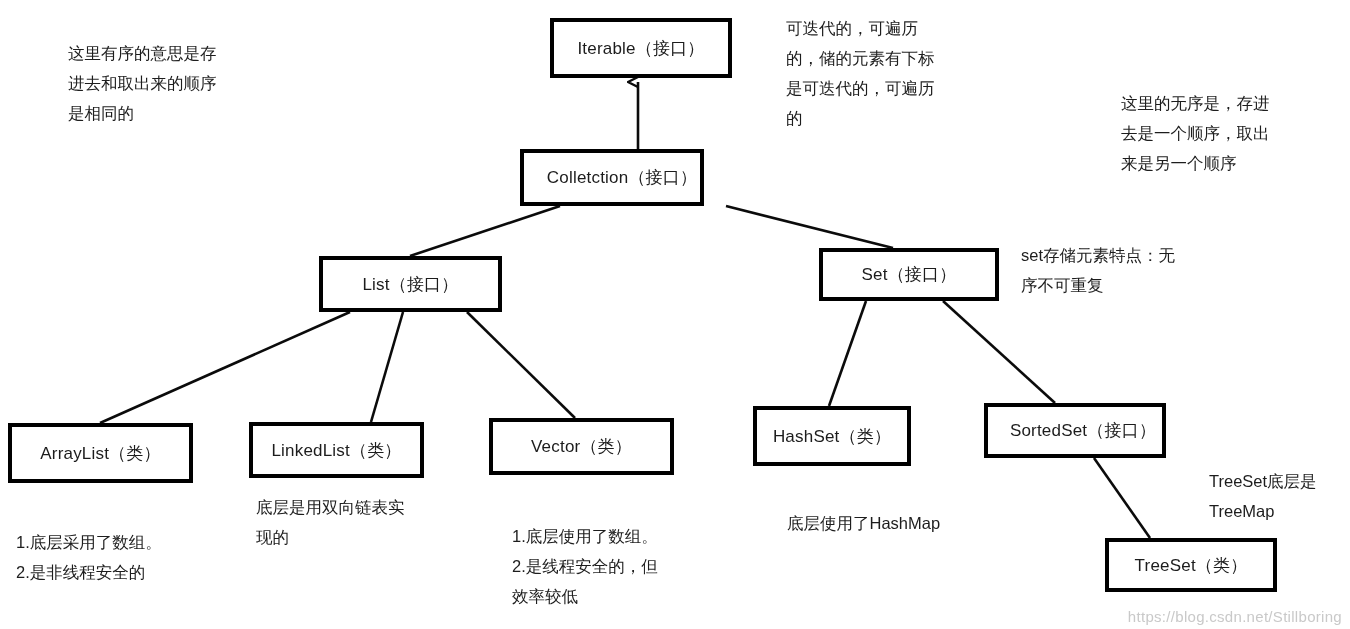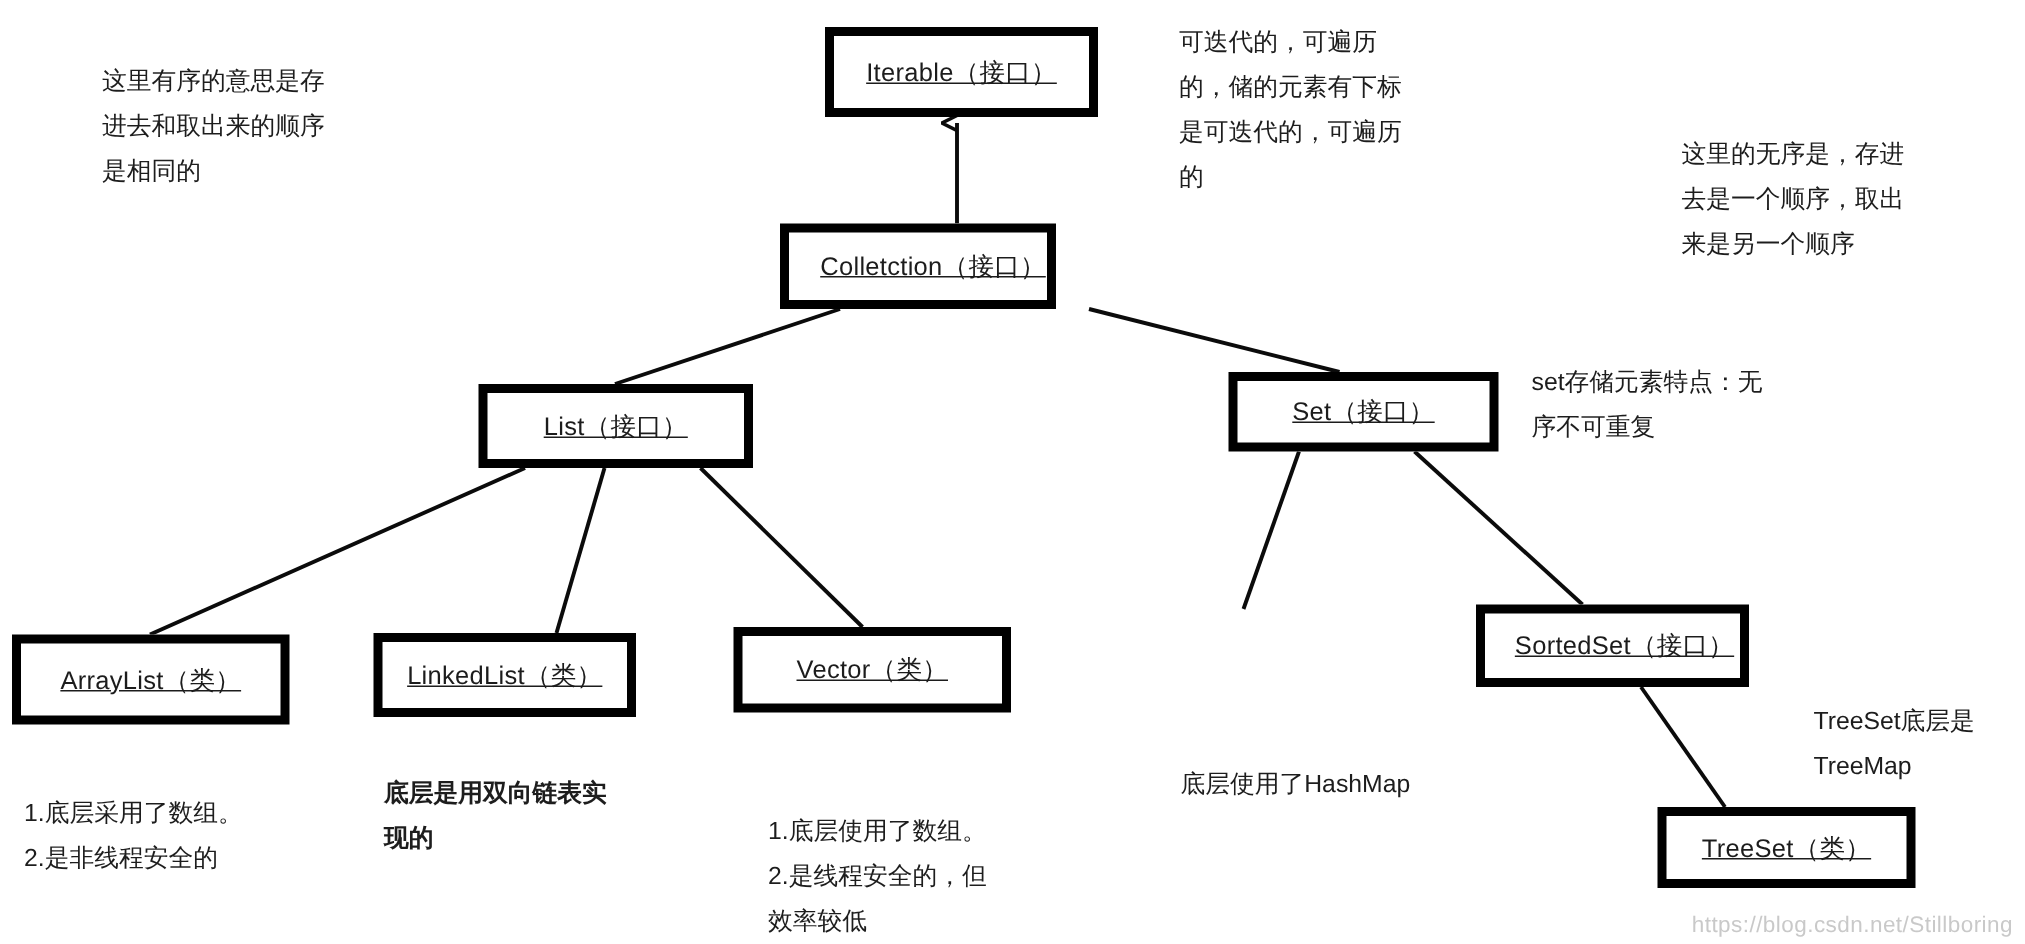--- a/index.html
+++ b/index.html
@@ -22,30 +22,29 @@
     position: absolute;
     left: 0;
     top: 0;
     width: 1350px;
     height: 629px;
     pointer-events: none;
   }
   .node {
     position: absolute;
     box-sizing: border-box;
-    border: 6px solid #000000;
+    border: 4px solid #000000;
     background: #ffffff;
     display: flex;
     align-items: center;
     justify-content: center;
     font-size: 17px;
     color: #1c1c1c;
     letter-spacing: 0.2px;
     white-space: nowrap;
-    text-decoration: underline;
   }
   .note {
     position: absolute;
     font-size: 16.5px;
     line-height: 30px;
     color: #1d1d1d;
     white-space: pre-line;
   }
   .watermark {
     position: absolute;
@@ -118,20 +117,23 @@
   </div>
 
   <div class="node" style="left:249px; top:422px; width:175px; height:56px;">
     <span>LinkedList（类）</span>
   </div>
 
   <div class="node" style="left:489px; top:418px; width:185px; height:57px;">
     <span>Vector（类）</span>
   </div>
 
+  <div class="node" style="left:753px; top:406px; width:158px; height:60px;">
+    <span>HashSet（类）</span>
+  </div>
 
   <div class="node" style="left:984px; top:403px; width:182px; height:55px;padding-left:16px;">
     <span>SortedSet（接口）</span>
   </div>
 
   <div class="node" style="left:1105px; top:538px; width:172px; height:54px;">
     <span>TreeSet（类）</span>
   </div>
 
   <div class="note" style="left:68px; top:40px; width:240px;font-family:Liberation Mono, monospace;">这里有序的意思是存
@@ -147,24 +149,24 @@
 去是一个顺序，取出
 来是另一个顺序</div>
 
 
   <div class="note" style="left:1021px; top:240px; width:200px;">set存储元素特点：无
 序不可重复</div>
 
   <div class="note" style="left:16px; top:527px; width:230px;">1.底层采用了数组。
 2.是非线程安全的</div>
 
-  <div class="note" style="left:256px; top:514px; width:220px;font-weight:bold;">底层是用双向链表实
+  <div class="note" style="left:256px; top:492px; width:220px;">底层是用双向链表实
 现的</div>
 
-  <div class="note" style="left:512px; top:539px; width:200px;">1.底层使用了数组。
+  <div class="note" style="left:512px; top:521px; width:200px;">1.底层使用了数组。
 2.是线程安全的，但
 效率较低</div>
 
   <div class="note" style="left:787px; top:508px; width:220px;">底层使用了HashMap</div>
 
   <div class="note" style="left:1209px; top:466px; width:160px;">TreeSet底层是
 TreeMap</div>
 
   <div class="watermark">https://blog.csdn.net/Stillboring</div>
 

